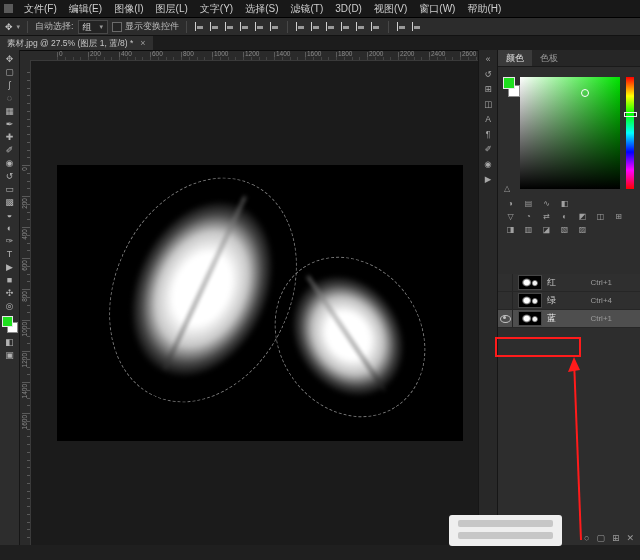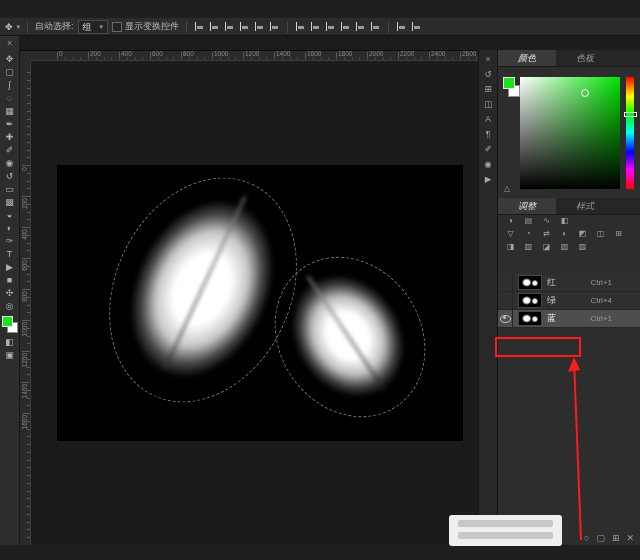--- a/index.html
+++ b/index.html
@@ -71,21 +71,21 @@
     border-radius:50%;transform:rotate(-34deg);opacity:.75;}
   
   .pstrip{position:absolute;left:478px;top:50px;width:19px;height:495px;background:#282828;
           border-left:1px solid #161616;display:flex;flex-direction:column;align-items:center;
           gap:5px;padding-top:4px;box-sizing:border-box;z-index:4;}
   .pstrip .picon{font-size:8.5px;color:#a8a8a8;line-height:10px;}
   
   .panel{position:absolute;left:497px;width:143px;background:#2d2d2d;border-left:1px solid #161616;
          box-sizing:border-box;z-index:4;}
   .phead{height:16px;background:#262626;display:flex;font-size:9px;border-bottom:1px solid #1a1a1a;}
-  .ptab{padding:0 20px;line-height:16px;color:#9a9a9a;font-style:italic;}
+  .ptab{padding:0 8px;line-height:16px;color:#9a9a9a;}
   .ptab.active{background:#3a3a3a;color:#e0e0e0;}
   .color-panel{top:50px;height:148px;}
   .cp-body{position:relative;height:132px;}
   .cp-fg{position:absolute;left:5px;top:10px;width:10px;height:10px;background:#1fe01f;
          border:1px solid #e8e8e8;z-index:2;}
   .cp-bg{position:absolute;left:10px;top:18px;width:10px;height:10px;background:#fff;border:1px solid #8a8a8a;}
   .cp-warn{position:absolute;left:6px;bottom:6px;font-size:8px;color:#9a9a9a;}
   .sv-field{position:absolute;left:22px;top:10px;width:100px;height:112px;
     background:linear-gradient(to top, #000, rgba(0,0,0,0)), linear-gradient(to right, #fff, #00e400);}
   .sv-marker{position:absolute;left:61%;top:11%;width:6px;height:6px;border:1px solid #fff;
@@ -122,20 +122,34 @@
   .annotation{position:absolute;left:0;top:0;width:640px;height:560px;pointer-events:none;z-index:60;}
   .watermark{position:absolute;left:449px;top:515px;width:113px;height:31px;background:#efefef;
              border-radius:3px;z-index:50;}
   .wm-line{height:7px;background:#c7c7c7;margin:5px 9px 0 9px;border-radius:2px;}
 </style>
 </head>
 <body>
 
 <div class="app">
 
+  <div class="menubar">
+    <span class="app-icon"></span>
+    <span class="menu-item">文件(F)</span>
+    <span class="menu-item">编辑(E)</span>
+    <span class="menu-item">图像(I)</span>
+    <span class="menu-item">图层(L)</span>
+    <span class="menu-item">文字(Y)</span>
+    <span class="menu-item">选择(S)</span>
+    <span class="menu-item">滤镜(T)</span>
+    <span class="menu-item">3D(D)</span>
+    <span class="menu-item">视图(V)</span>
+    <span class="menu-item">窗口(W)</span>
+    <span class="menu-item">帮助(H)</span>
+  </div>
 
   <div class="optionsbar">
     <span class="tool-preview">✥</span>
     <span class="caret">▾</span>
     <span class="vdiv"></span>
     <span>自动选择:</span>
     <span class="opt-select">
       <span>组</span>
       <span class="caret">▾</span>
     </span>
@@ -157,20 +171,21 @@
     <span class="opt-icon"></span>
     <span class="opt-icon"></span>
     <span class="opt-icon"></span>
     <span class="vdiv"></span>
     <span class="opt-icon"></span>
     <span class="opt-icon"></span>
   </div>
 
   <div class="tabbar">
     <div class="doctab">
+      <span>素材.jpg @ 27.5% (图层 1, 蓝/8) *</span>
       <span class="tabclose">×</span>
     </div>
   </div>
 
   <div class="toolbar">
     <span class="tool">✥</span>
     <span class="tool">▢</span>
     <span class="tool">ʃ</span>
     <span class="tool">◌</span>
     <span class="tool">▦</span>
@@ -396,24 +411,20 @@
       <span class="cp-warn">△</span>
       <div class="sv-field">
         <span class="sv-marker"></span>
       </div>
       <div class="hue-bar"></div>
       <div class="hue-marker"></div>
     </div>
   </div>
 
   <div class="panel adjust-panel">
-    <div class="phead">
-      <span class="ptab active">调整</span>
-      <span class="ptab">样式</span>
-    </div>
     <div class="adj-row">
       <span class="adj-ico">◑</span>
       <span class="adj-ico">▤</span>
       <span class="adj-ico">∿</span>
       <span class="adj-ico">◧</span>
     </div>
     <div class="adj-row">
       <span class="adj-ico">▽</span>
       <span class="adj-ico">◔</span>
       <span class="adj-ico">⇄</span>

